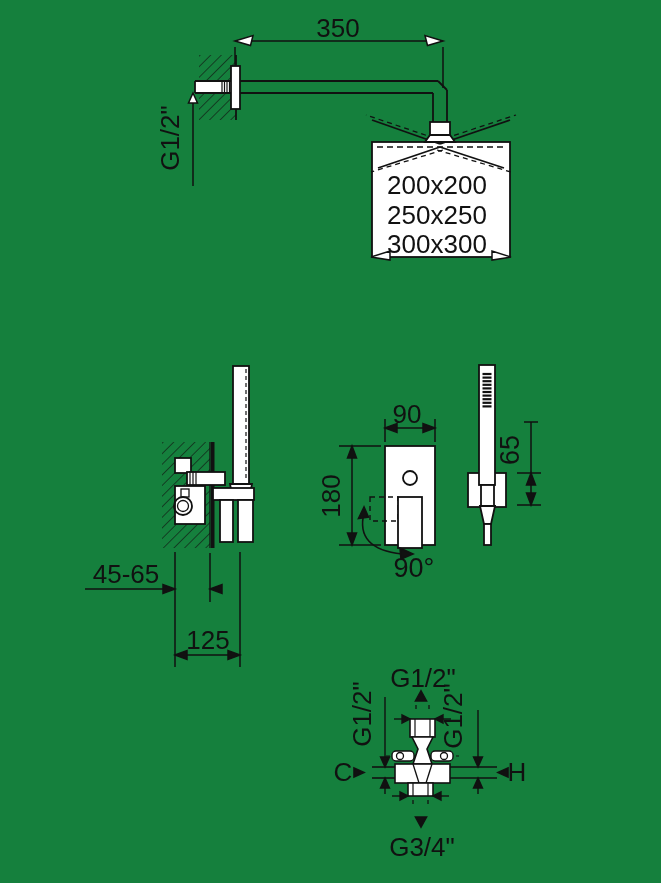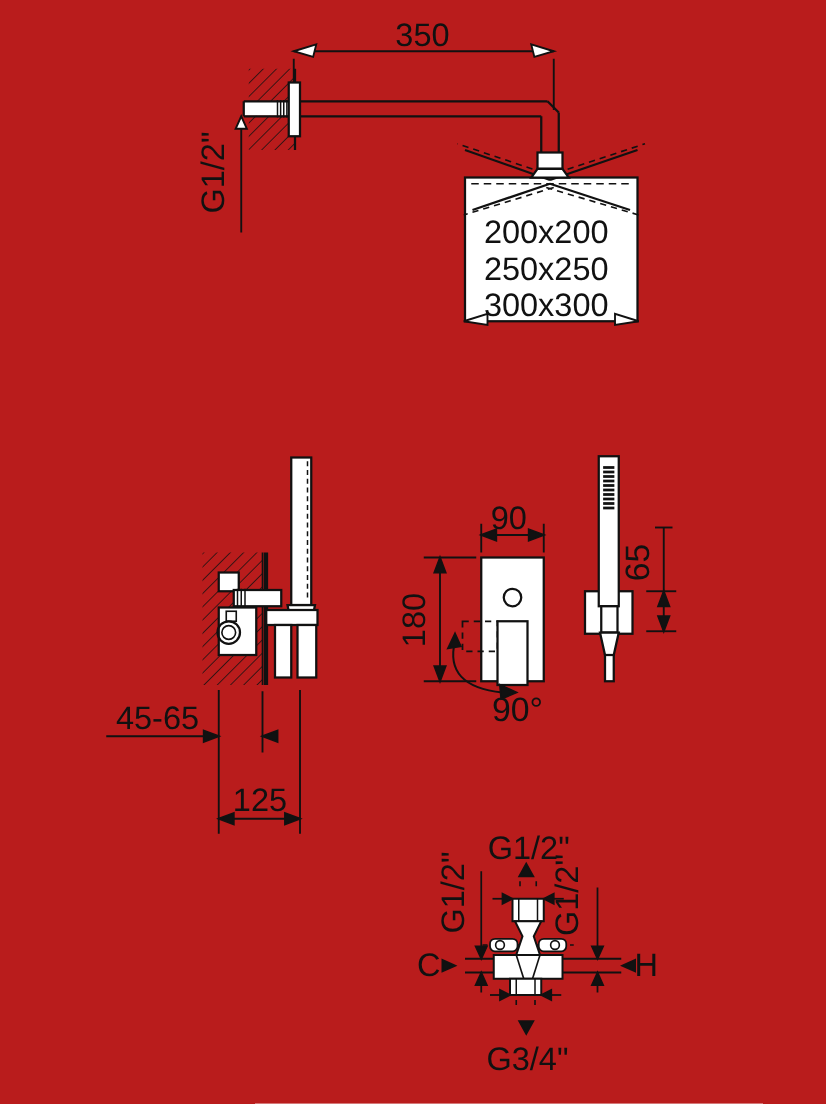--- a/index.html
+++ b/index.html
@@ -1,16 +1,16 @@
 <!DOCTYPE html>
 <html><head>
 <meta charset="utf-8">
 <style>
   html,body{margin:0;padding:0;background:#fff;}
-  .page{position:relative;width:661px;height:883px;background:#b91c1c;overflow:hidden;
+  .page{position:relative;width:661px;height:883px;background:#15803d;overflow:hidden;
         font-family:"Liberation Sans", sans-serif;}
   svg text{fill:#111;font-family:"Liberation Sans", sans-serif;}
   .dim{font-size:26px;}
   .deg{font-size:27px;}
   line,rect,polygon,circle,path{vector-effect:none;}
 </style>
 </head>
 <body>
 
 <div class="page">

